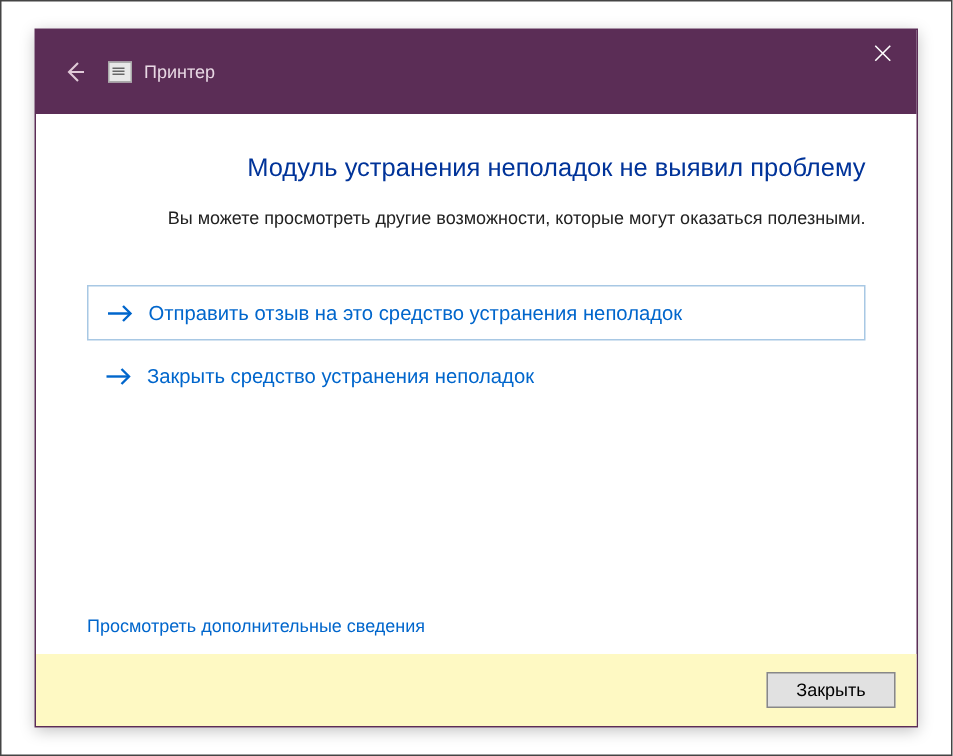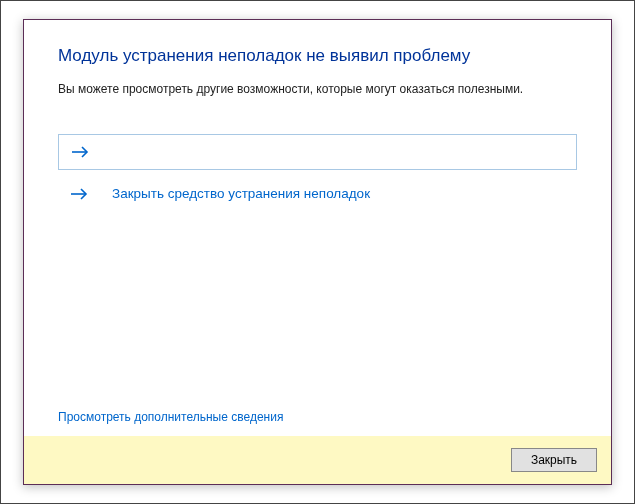--- a/index.html
+++ b/index.html
@@ -76,20 +76,21 @@
       display: flex;
       align-items: center;
       justify-content: center;
       color: #fff;
     }
     .close-btn svg { display:block; }
     .content {
       flex: 1;
       padding: 26px 34px 0 34px;
       position: relative;
+      text-align: right;
     }
     .heading {
       color: #003399;
       font-size: 17px;
       font-weight: 400;
       margin-bottom: 16px;
     }
     .subtext {
       font-size: 12px;
       color: #222;
@@ -100,21 +101,21 @@
       padding: 10px 12px;
       display: flex;
       align-items: center;
       gap: 10px;
       margin-bottom: 14px;
     }
     .option-plain {
       padding: 2px 12px;
       display: flex;
       align-items: center;
-      gap: 24px;
+      gap: 10px;
     }
     .opt-arrow {
       color: #0066cc;
       flex-shrink: 0;
     }
     .opt-label {
       color: #0066cc;
       font-size: 13.5px;
     }
     .more-link {
@@ -143,30 +144,47 @@
       padding: 0 14px;
       cursor: pointer;
     }
   </style>
 </head>
 <body>
 
 <div class="outer-frame">
   <div class="window">
 
+    <div class="titlebar">
+      <div class="back-arrow">
+        <svg width="18" height="18" viewBox="0 0 18 18">
+          <path d="M11 3 L5 9 L11 15" stroke="currentColor" stroke-width="1.4" fill="none"></path>
+          <line x1="5" y1="9" x2="15" y2="9" stroke="currentColor" stroke-width="1.4"></line>
+        </svg>
+      </div>
+      <div class="title-icon"></div>
+      <div class="title-text">Принтер</div>
+      <div class="close-btn">
+        <svg width="11" height="11" viewBox="0 0 11 11">
+          <line x1="0.5" y1="0.5" x2="10.5" y2="10.5" stroke="currentColor" stroke-width="1.1"></line>
+          <line x1="10.5" y1="0.5" x2="0.5" y2="10.5" stroke="currentColor" stroke-width="1.1"></line>
+        </svg>
+      </div>
+    </div>
 
     <div class="content">
       <div class="heading">Модуль устранения неполадок не выявил проблему</div>
       <div class="subtext">Вы можете просмотреть другие возможности, которые могут оказаться полезными.</div>
 
       <div class="option-box">
         <svg class="opt-arrow" width="18" height="14" viewBox="0 0 18 14">
           <line x1="1" y1="7" x2="16" y2="7" stroke="currentColor" stroke-width="1.6"></line>
           <path d="M11 2 L16 7 L11 12" stroke="currentColor" stroke-width="1.6" fill="none"></path>
         </svg>
+        <span class="opt-label">Отправить отзыв на это средство устранения неполадок</span>
       </div>
 
       <div class="option-plain">
         <svg class="opt-arrow" width="18" height="14" viewBox="0 0 18 14">
           <line x1="1" y1="7" x2="16" y2="7" stroke="currentColor" stroke-width="1.6"></line>
           <path d="M11 2 L16 7 L11 12" stroke="currentColor" stroke-width="1.6" fill="none"></path>
         </svg>
         <span class="opt-label">Закрыть средство устранения неполадок</span>
       </div>
 

